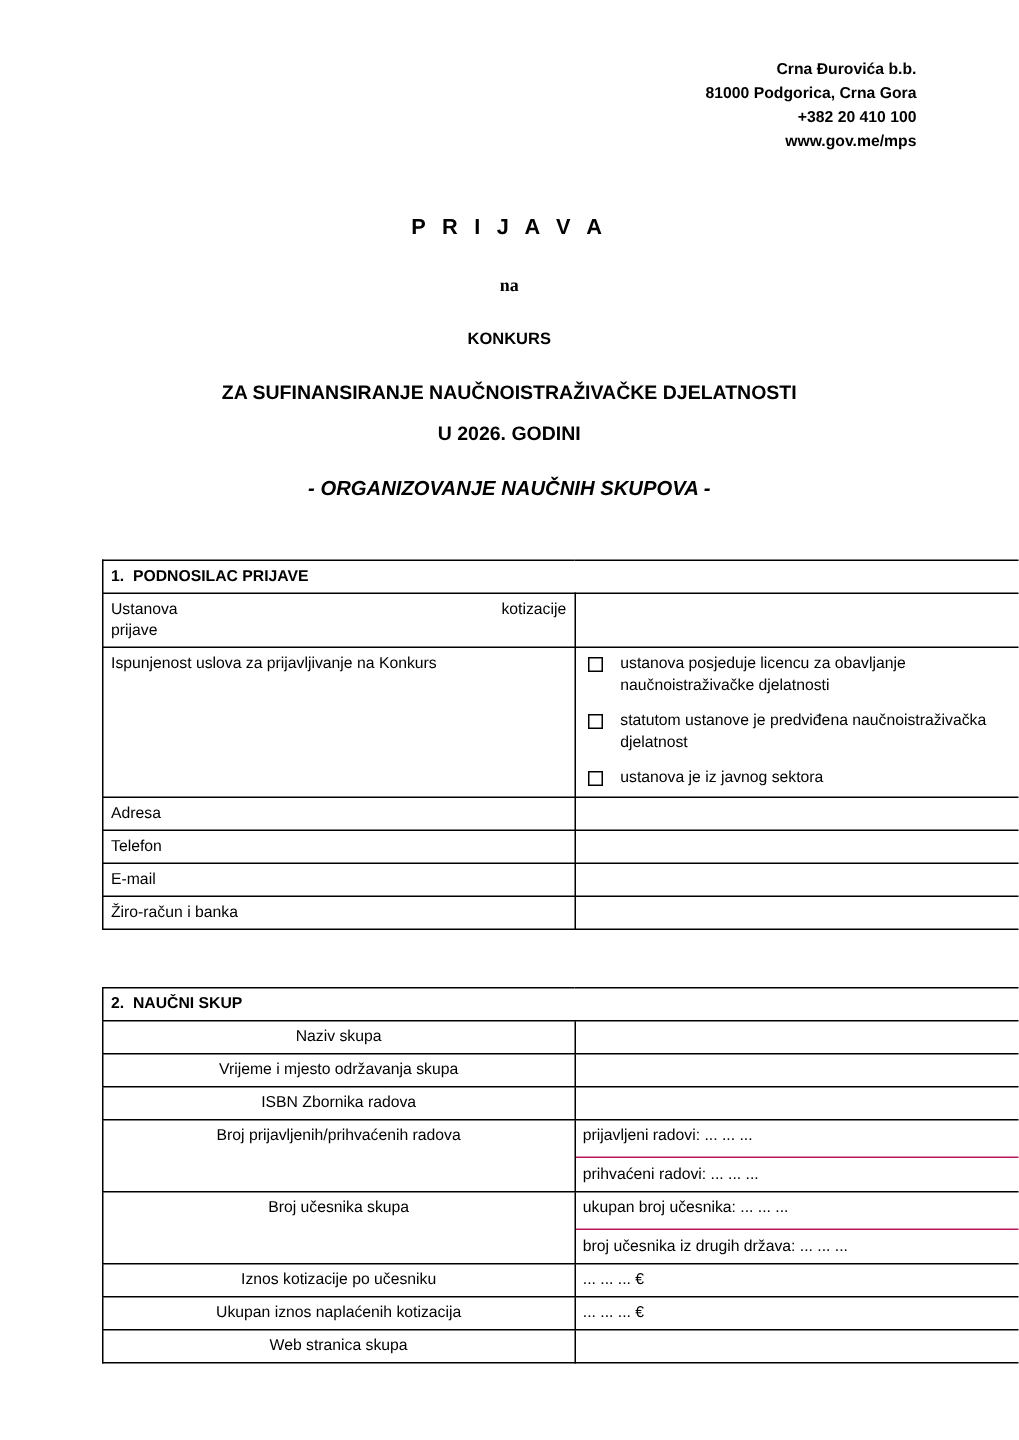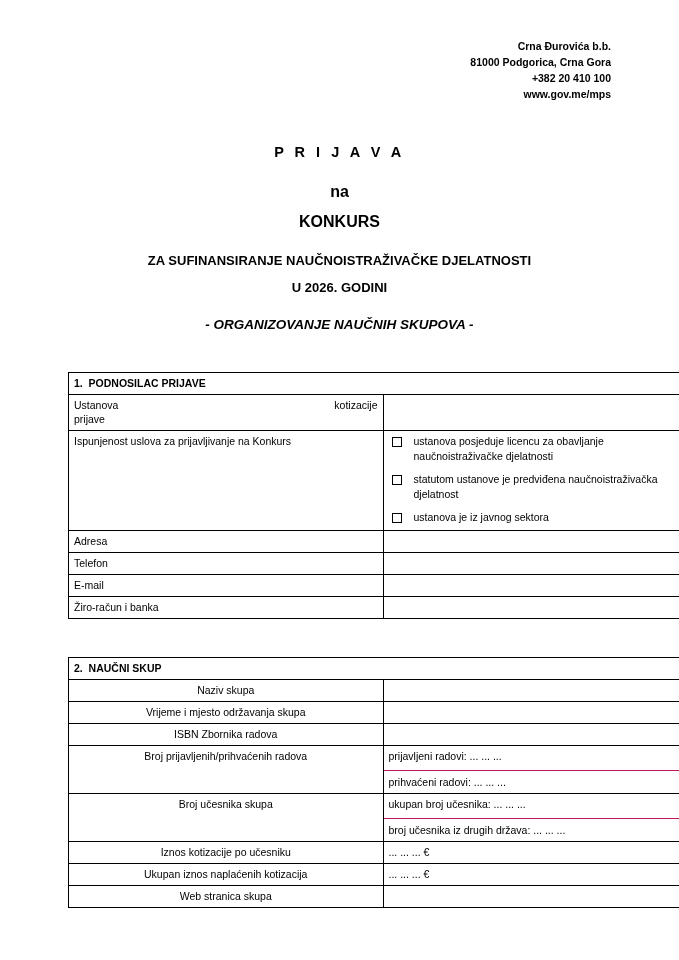--- a/index.html
+++ b/index.html
@@ -39,26 +39,27 @@
     text-align: center;
     margin-top: 42px;
   }
   .t-prijava {
     font-size: 14.5px;
     font-weight: bold;
     letter-spacing: 3.5px;
     margin-bottom: 23px;
   }
   .t-na {
-    font-size: 16px;
-    font-weight: bold;
-    margin-bottom: 12px;
+    font-size: 12px;
+    font-weight: bold;
+    margin-bottom: 22px;
+    font-family: Liberation Serif, serif;
   }
   .t-konkurs {
-    font-size: 16px;
+    font-size: 11px;
     font-weight: bold;
     margin-bottom: 22px;
   }
   .t-line1 {
     font-size: 13px;
     font-weight: bold;
     margin-bottom: 12px;
   }
   .t-line2 {
     font-size: 13px;

